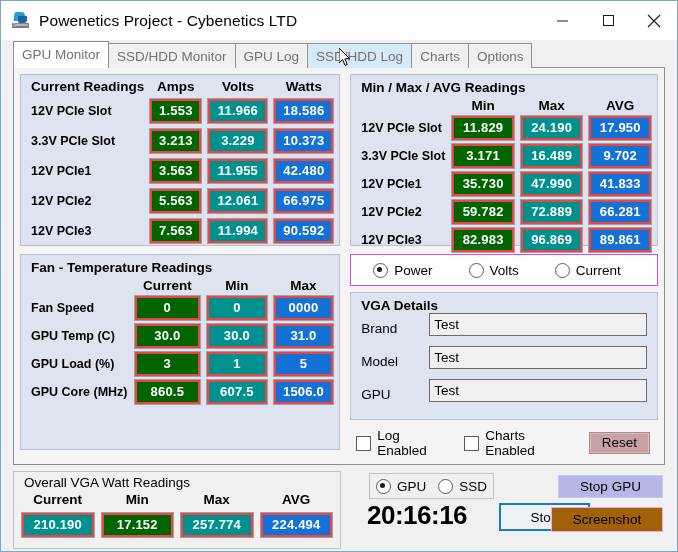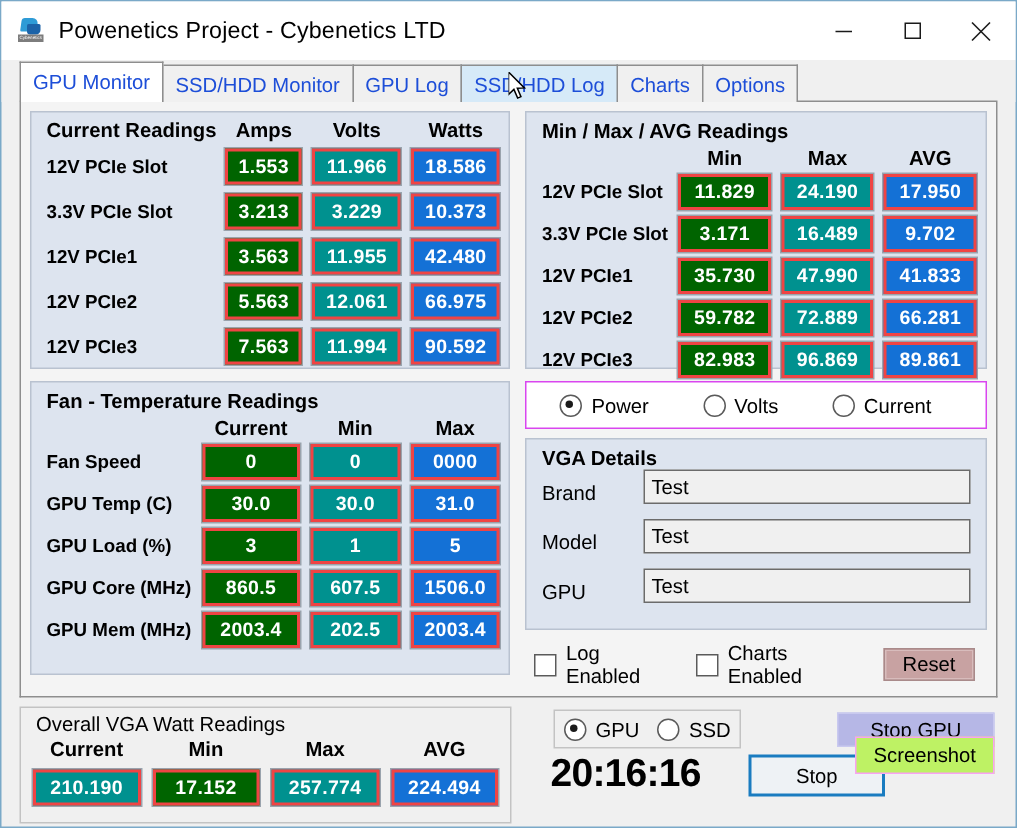--- a/index.html
+++ b/index.html
@@ -38,21 +38,21 @@
   
   .tabstrip{
     height:28px;flex:0 0 28px;position:relative;
     background:#f0f0f0;
     padding-left:12px;display:flex;align-items:flex-end;
   }
   .tabstrip:after{
     content:"";position:absolute;left:12px;right:12px;bottom:0;height:1px;background:#8e8e8e;
   }
   .tab{
-    height:25px;line-height:25px;padding:0 8px;font-size:13.5px;color:#1d4ed8;
+    height:25px;line-height:25px;padding:0 8px;font-size:13.5px;color:#737373;
     border:1px solid #8e8e8e;border-bottom:none;background:#f0f0f0;
     box-sizing:border-box;margin-right:-1px;position:relative;z-index:1;
     white-space:nowrap;
   }
   .tab.active{
     background:#ffffff;height:27px;line-height:26px;z-index:3;
     border-color:#8e8e8e;
   }
   .tab.hover{background:#d6eaf8;z-index:2;}
   
@@ -168,22 +168,22 @@
     font-size:13.5px;color:#000;display:flex;align-items:center;justify-content:center;
     box-sizing:border-box;
   }
   .btn-stopgpu{
     position:absolute;right:2px;top:4px;width:105px;height:23px;
     background:#b6b7e6;border:1px solid #c9c9ef;
     font-size:13.5px;color:#000;display:flex;align-items:center;justify-content:center;
     box-sizing:border-box;
   }
   .btn-shot{
-    position:absolute;right:2px;top:20px;width:93px;height:25px;
-    background:#bef264;border:1px solid #f9a3f2;
+    position:absolute;right:2px;top:36px;width:112px;height:25px;
+    background:#a16207;border:1px solid #f9a3f2;
     font-size:13.5px;color:#000;display:flex;align-items:center;justify-content:center;
     box-sizing:border-box;
   }
   
   .cursor{position:absolute;left:338px;top:47px;width:14px;height:20px;z-index:50;pointer-events:none;}
 </style>
 </head>
 <body>
 
 <div class="window">
@@ -353,32 +353,20 @@
               <td>
                     <span class="val v-green">860.5</span>
                   </td>
               <td>
                     <span class="val v-teal">607.5</span>
                   </td>
               <td>
                     <span class="val v-blue">1506.0</span>
                   </td>
             </tr>
-            <tr>
-              <td class="rowlbl">GPU Mem (MHz)</td>
-              <td>
-                    <span class="val v-green">2003.4</span>
-                  </td>
-              <td>
-                    <span class="val v-teal">202.5</span>
-                  </td>
-              <td>
-                    <span class="val v-blue">2003.4</span>
-                  </td>
-            </tr>
           </tbody>
             </table>
         </div>
 
       </div>
 
       <div class="col colR">
 
         <div class="panel" style="height:172px;">
           <div class="panel-title">Min / Max / AVG Readings</div>

